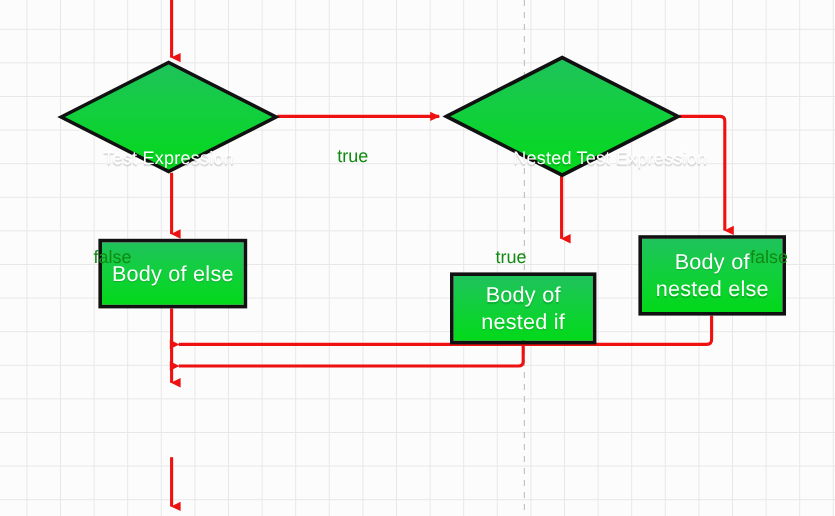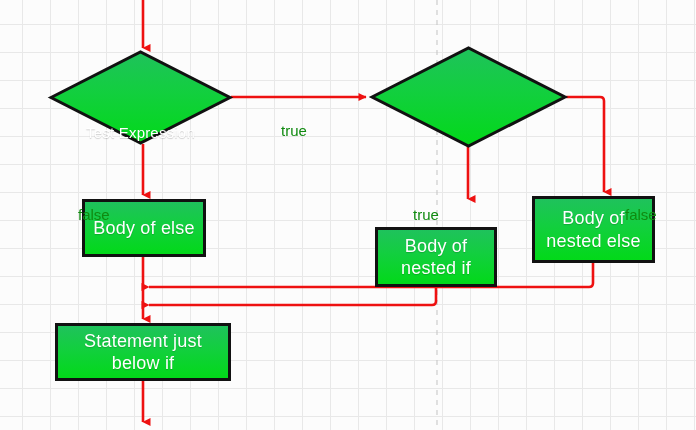--- a/index.html
+++ b/index.html
@@ -128,36 +128,36 @@
 
     <polygon points="51,97.5 140.5,52 230,97.5 140.5,143" fill="url(#nodeGrad)" stroke="#111111" stroke-width="3"></polygon>
 
     <polygon points="372,97 468.5,48 565,97 468.5,146" fill="url(#nodeGrad)" stroke="#111111" stroke-width="3"></polygon>
   </svg>
 
   <div class="diamond-wrap" style="left:51px; top:52px; width:179px; height:91px;">
     <div class="diamond-label">Test Expression</div>
   </div>
 
+  <div class="diamond-wrap" style="left:372px; top:48px; width:193px; height:98px;">
+    <div class="diamond-label" style="padding:0 40px;">Nested Test Expression</div>
+  </div>
 
   <div class="node box" style="left:82px; top:199px; width:124px; height:58px;">
     <span>Body of else</span>
   </div>
 
   <div class="node box" style="left:375px; top:203px; width:122px; height:60px;margin-top:24px;">
     <span style="display:block; width:86px;">Body of nested if</span>
   </div>
 
   <div class="node box" style="left:532px; top:196px; width:123px; height:67px;">
     <span style="display:block; width:105px;text-align:center;">Body of nested else</span>
   </div>
 
-  <div class="node box" style="left:55px; top:323px; width:176px; height:58px;">
-    <span style="display:block; width:130px;">Statement just below if</span>
-  </div>
 
   <div class="edge-label" style="left:281px; top:74px;">true</div>
 
   <div class="edge-label" style="left:78px; top:158px;">false</div>
 
   <div class="edge-label" style="left:413px; top:158px;">true</div>
 
   <div class="edge-label" style="left:625px; top:158px;">false</div>
 
 

